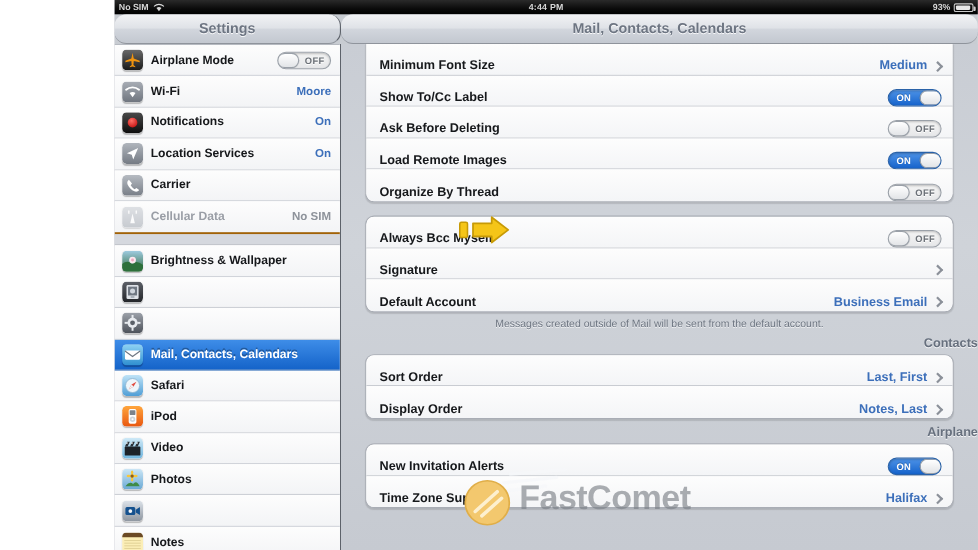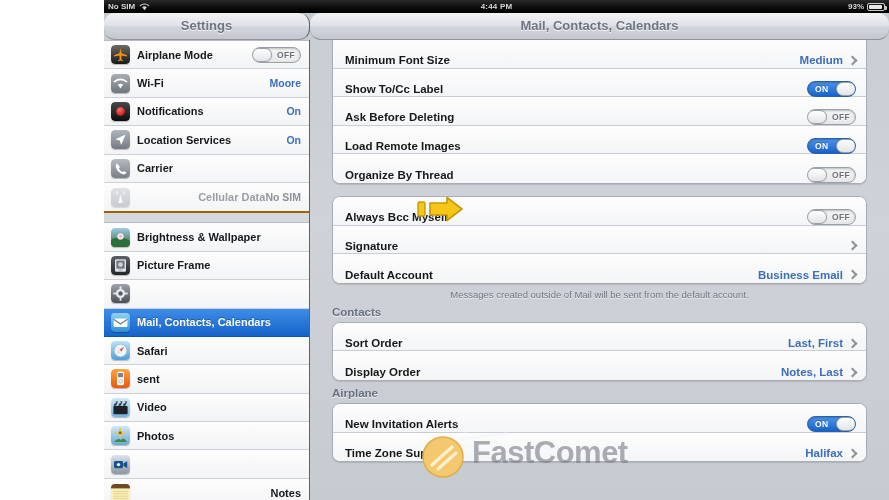--- a/index.html
+++ b/index.html
@@ -98,21 +98,21 @@
     display: flex;
     align-items: center;
     padding: 0 8px 0 7px;
     box-sizing: border-box;
     background: linear-gradient(180deg,#fdfdfd 0%, #f3f4f6 100%);
     border-bottom: 1px solid #cdd0d6;
     font-size: 11px;
     font-weight: bold;
     color: #16181b;
   }
-  .sb-row:last-child { border-bottom: none; text-align: right; }
+  .sb-row:last-child { border-bottom: none; }
   .sb-row.selected {
     background: linear-gradient(180deg,#3e8de8 0%, #1463c9 100%);
     color: #fff;
     border-bottom-color: #0f55ad;
     text-shadow: 0 -1px 0 rgba(0,0,0,.3);
   }
   .sb-row.dim { color: #9a9ea6; }
   .sb-ico {
     width: 19px; height: 19px;
     border-radius: 4px;
@@ -205,20 +205,21 @@
     border-right: 2px solid #8b9099;
     border-top: 2px solid #8b9099;
     transform: rotate(45deg);
   }
   .grouphdr {
     font-size: 11.5px;
     font-weight: bold;
     color: #67707e;
     text-shadow: 0 1px 0 rgba(255,255,255,.75);
     padding: 6px 0 4px 22px;
+    text-align: right;
   }
   .footnote {
     font-size: 9.5px;
     color: #6c7480;
     text-align: center;
     text-shadow: 0 1px 0 rgba(255,255,255,.7);
     padding: 5px 40px 0 40px;
   }
   .spacer12 { height: 12px; }
 
@@ -420,21 +421,20 @@
                   <stop offset="1" stop-color="#222428"></stop>
                 </linearGradient>
               </defs>
             <rect width="19" height="19" rx="4" fill="url(#gPf)"></rect>
             <rect x="4" y="3.2" width="11" height="12.6" rx="1.2" fill="#dfe3e8"></rect>
             <rect x="5.4" y="4.6" width="8.2" height="8" fill="#6f7781"></rect>
             <circle cx="9.5" cy="8.6" r="2.3" fill="#cfd5dc"></circle>
             <rect x="7.6" y="13.4" width="3.8" height="1.2" rx="0.6" fill="#9aa2ab"></rect>
           </svg>
         </span>
-        <span class="sb-label">Picture Frame</span>
       </div>
 
       <div class="sb-row">
         <span class="sb-ico">
           <svg viewBox="0 0 19 19">
             <defs>
                 <linearGradient id="gGen" x1="0" y1="0" x2="0" y2="1">
               <stop offset="0" stop-color="#9ea3ab"></stop>
                   <stop offset="1" stop-color="#4c5159"></stop>
                 </linearGradient>
@@ -496,21 +496,21 @@
                   <stop offset="1" stop-color="#e8560f"></stop>
                 </linearGradient>
               </defs>
             <rect width="19" height="19" rx="4" fill="url(#gIpod)"></rect>
             <rect x="6" y="2.8" width="7" height="13.4" rx="1.6" fill="#fdfdfd"></rect>
             <rect x="6.9" y="3.9" width="5.2" height="4.4" rx=".6" fill="#7d838b"></rect>
             <circle cx="9.5" cy="12.2" r="2.5" fill="#cfd4da"></circle>
             <circle cx="9.5" cy="12.2" r="0.9" fill="#fdfdfd"></circle>
           </svg>
         </span>
-        <span class="sb-label">sent</span>
+        <span class="sb-label">iPod</span>
       </div>
 
       <div class="sb-row">
         <span class="sb-ico">
           <svg viewBox="0 0 19 19">
             <defs>
                 <linearGradient id="gVid" x1="0" y1="0" x2="0" y2="1">
               <stop offset="0" stop-color="#cfe9f7"></stop>
                   <stop offset="1" stop-color="#6fb5de"></stop>
                 </linearGradient>

